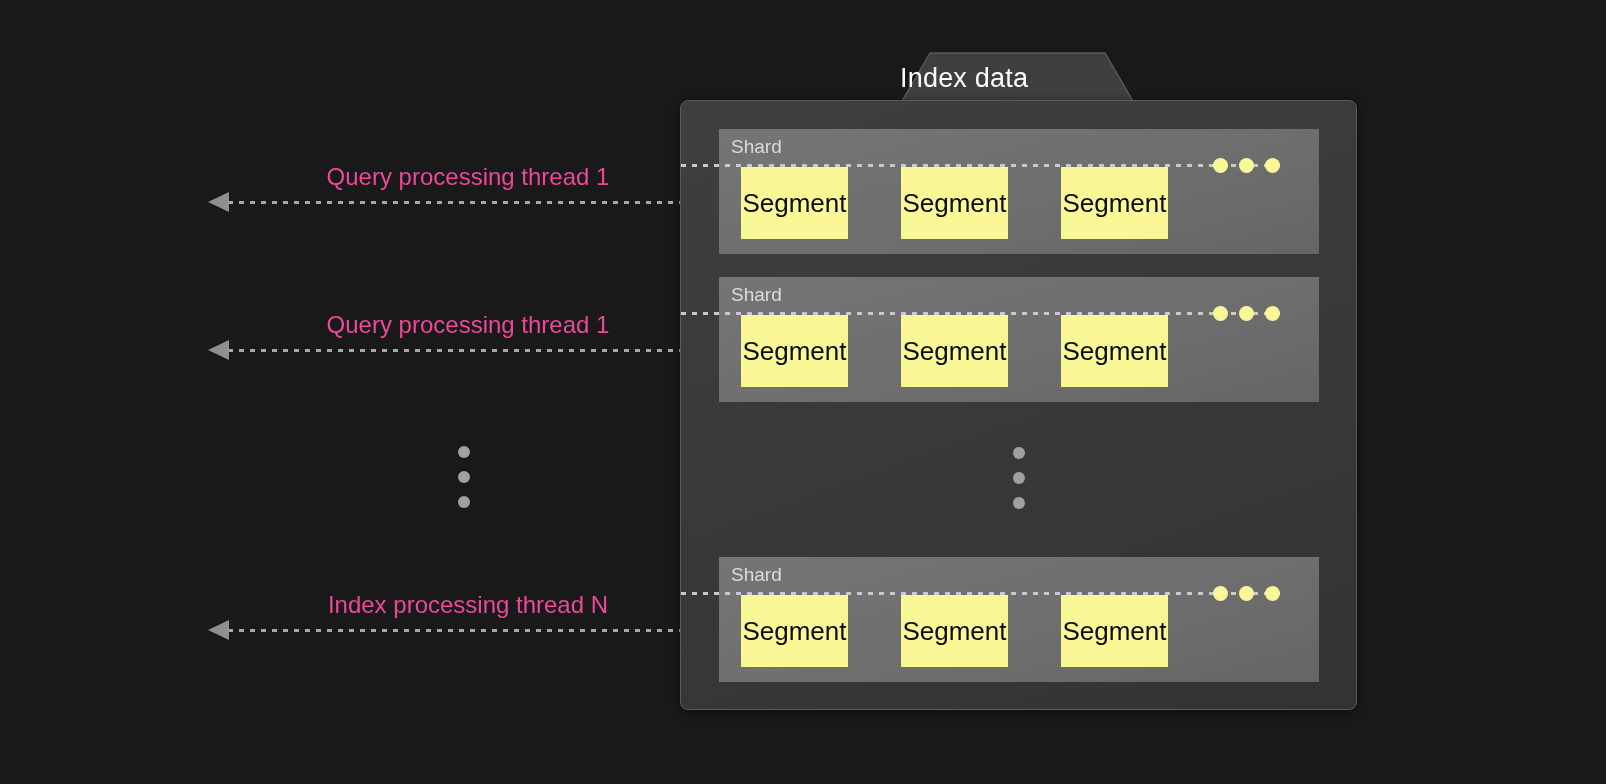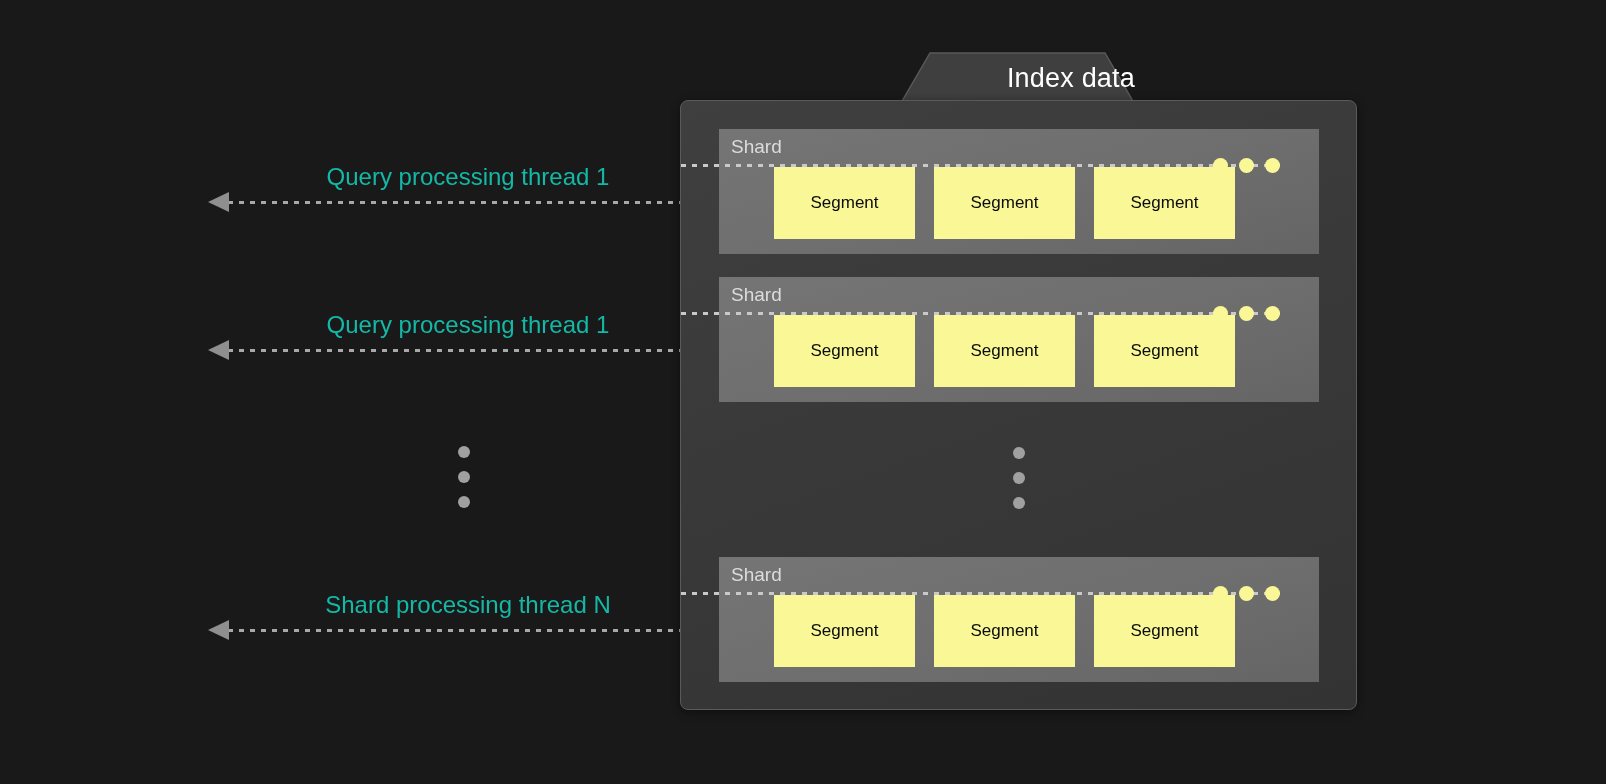--- a/index.html
+++ b/index.html
@@ -47,21 +47,21 @@
   }
   .index-tab .tab-shape {
     position: absolute;
     inset: 0;
   }
   .index-tab .tab-label {
     position: absolute;
     left: 0;
     right: 0;
     top: 11px;
-    text-align: right;
+    text-align: left;
     color: #ffffff;
     font-size: 27px;
     line-height: 30px;
     letter-spacing: 0.2px;
     white-space: nowrap;
   }
 
   
   .shard {
     position: absolute;
@@ -90,30 +90,29 @@
     position: absolute;
     left: 0;
     right: 0;
     top: 38px;
     height: 72px;
   }
 
   .segment {
     position: absolute;
     top: 0;
-    width: 141px;
+    width: 107px;
     height: 72px;
     background: #faf896;
     color: #0b0b0b;
-    font-size: 17px;
+    font-size: 26px;
     line-height: 72px;
     text-align: center;
     white-space: nowrap;
     box-sizing: border-box;
-    margin-left: 33px;
   }
   .segment.s0 { left: 22px; }
   .segment.s1 { left: 182px; }
   .segment.s2 { left: 342px; }
 
   
   .shard-dotline {
     position: absolute;
     left: -38px;
     top: 35px;
@@ -148,21 +147,21 @@
   .thread.t0 { top: 162px; }
   .thread.t1 { top: 310px; }
   .thread.t2 { top: 590px; }
 
   .thread-label {
     position: absolute;
     left: 0;
     width: 520px;
     top: 0;
     text-align: center;
-    color: #14b8a6;
+    color: #ec4899;
     font-size: 24px;
     line-height: 30px;
     white-space: nowrap;
   }
 
   .thread-line {
     position: absolute;
     left: 20px;
     top: 39px;
     width: 500px;
@@ -215,21 +214,21 @@
     <div class="thread-arrow"></div>
   </div>
 
   <div class="thread t1">
     <div class="thread-label">Query processing thread 1</div>
     <div class="thread-line"></div>
     <div class="thread-arrow"></div>
   </div>
 
   <div class="thread t2">
-    <div class="thread-label">Shard processing thread N</div>
+    <div class="thread-label">Index processing thread N</div>
     <div class="thread-line"></div>
     <div class="thread-arrow"></div>
   </div>
 
   <div class="vdots outer">
     <span class="vdot p0"></span>
     <span class="vdot p1"></span>
     <span class="vdot p2"></span>
   </div>
 

